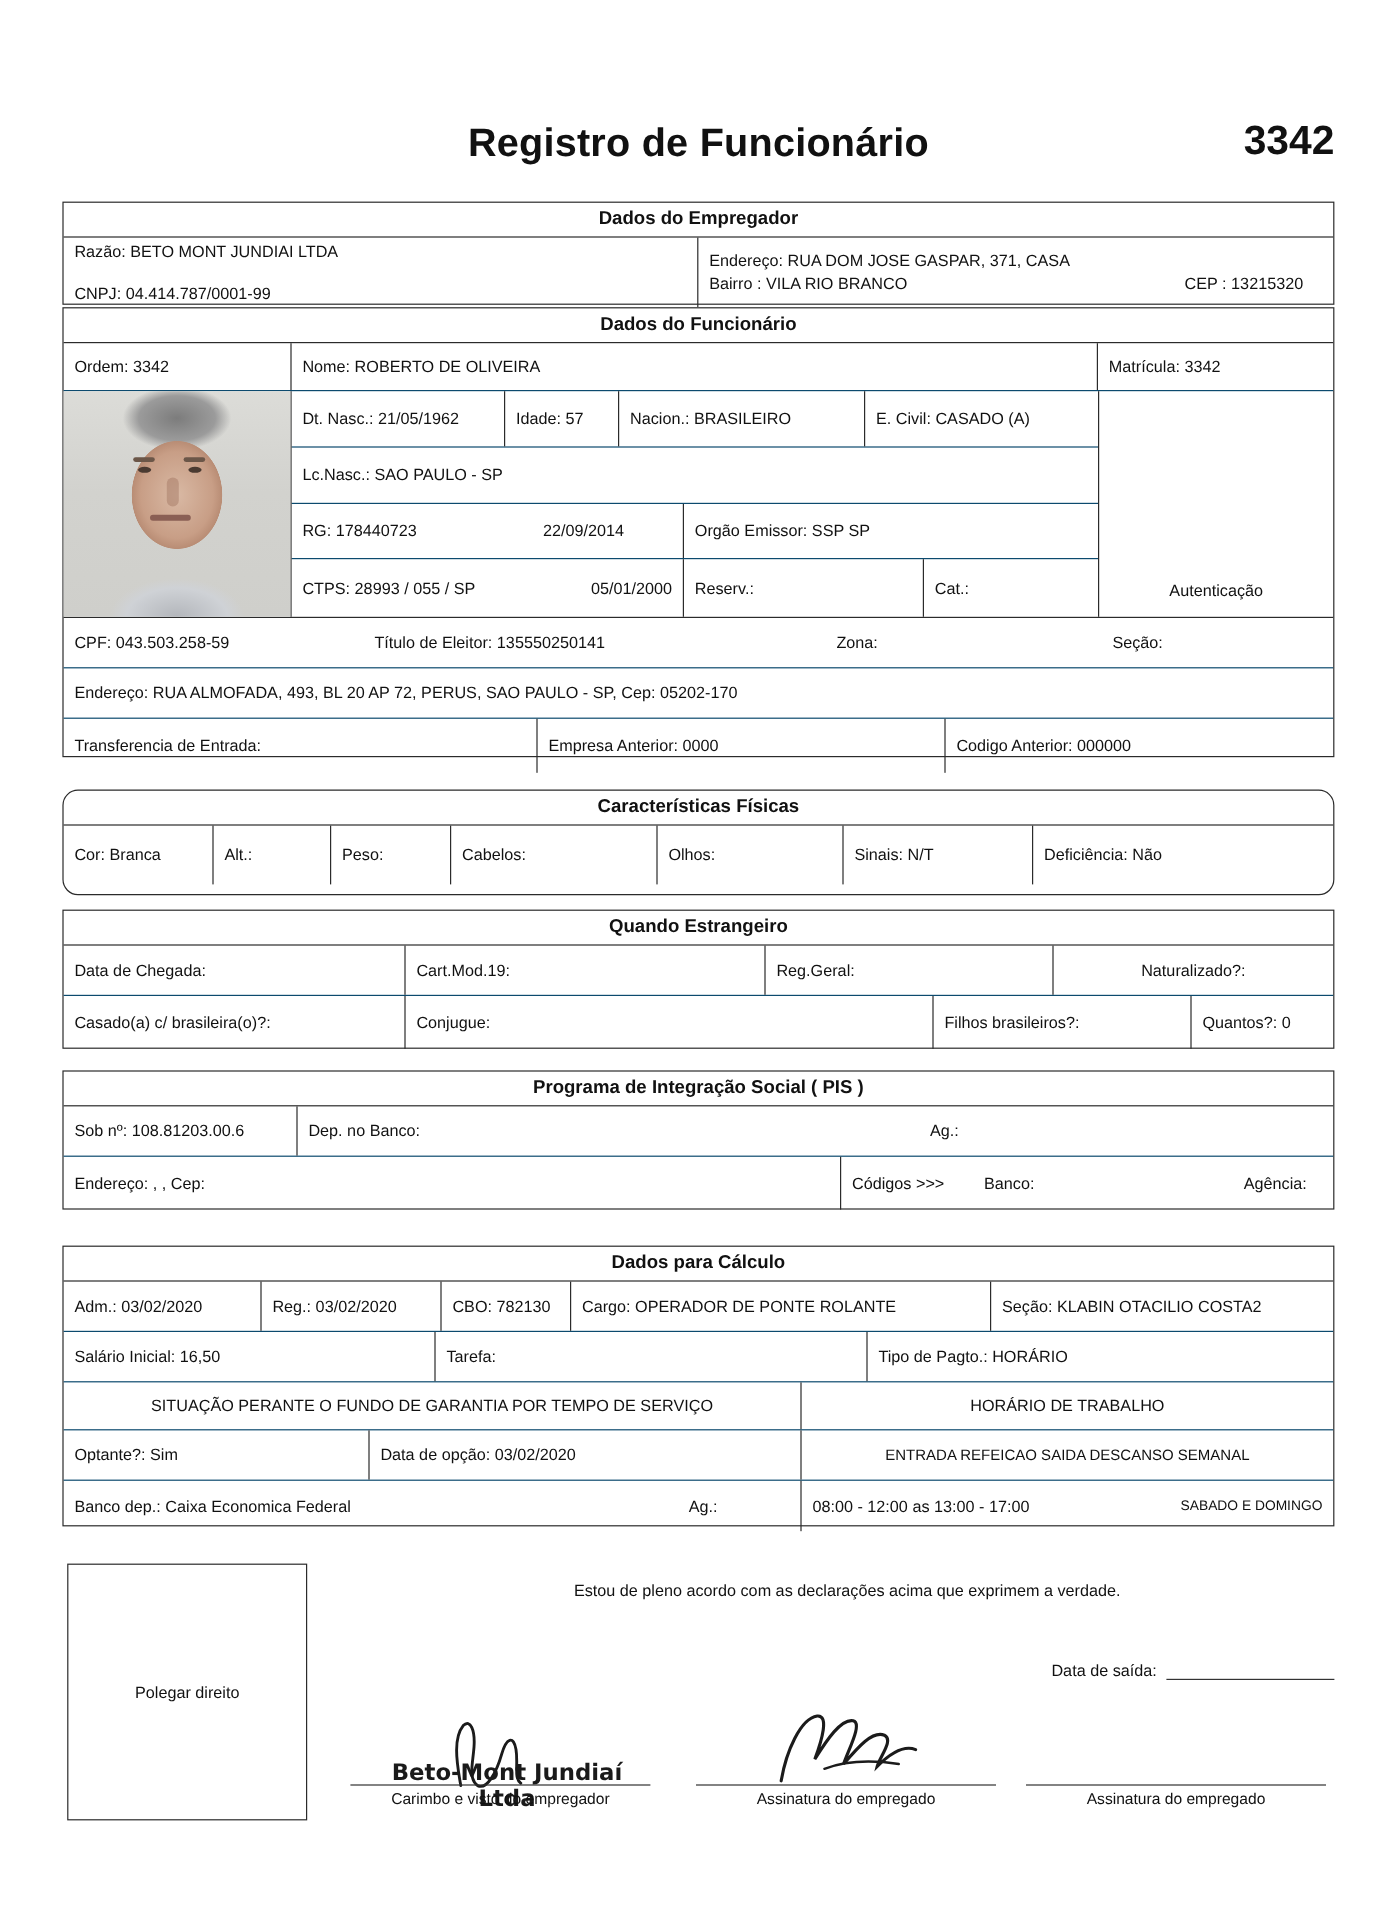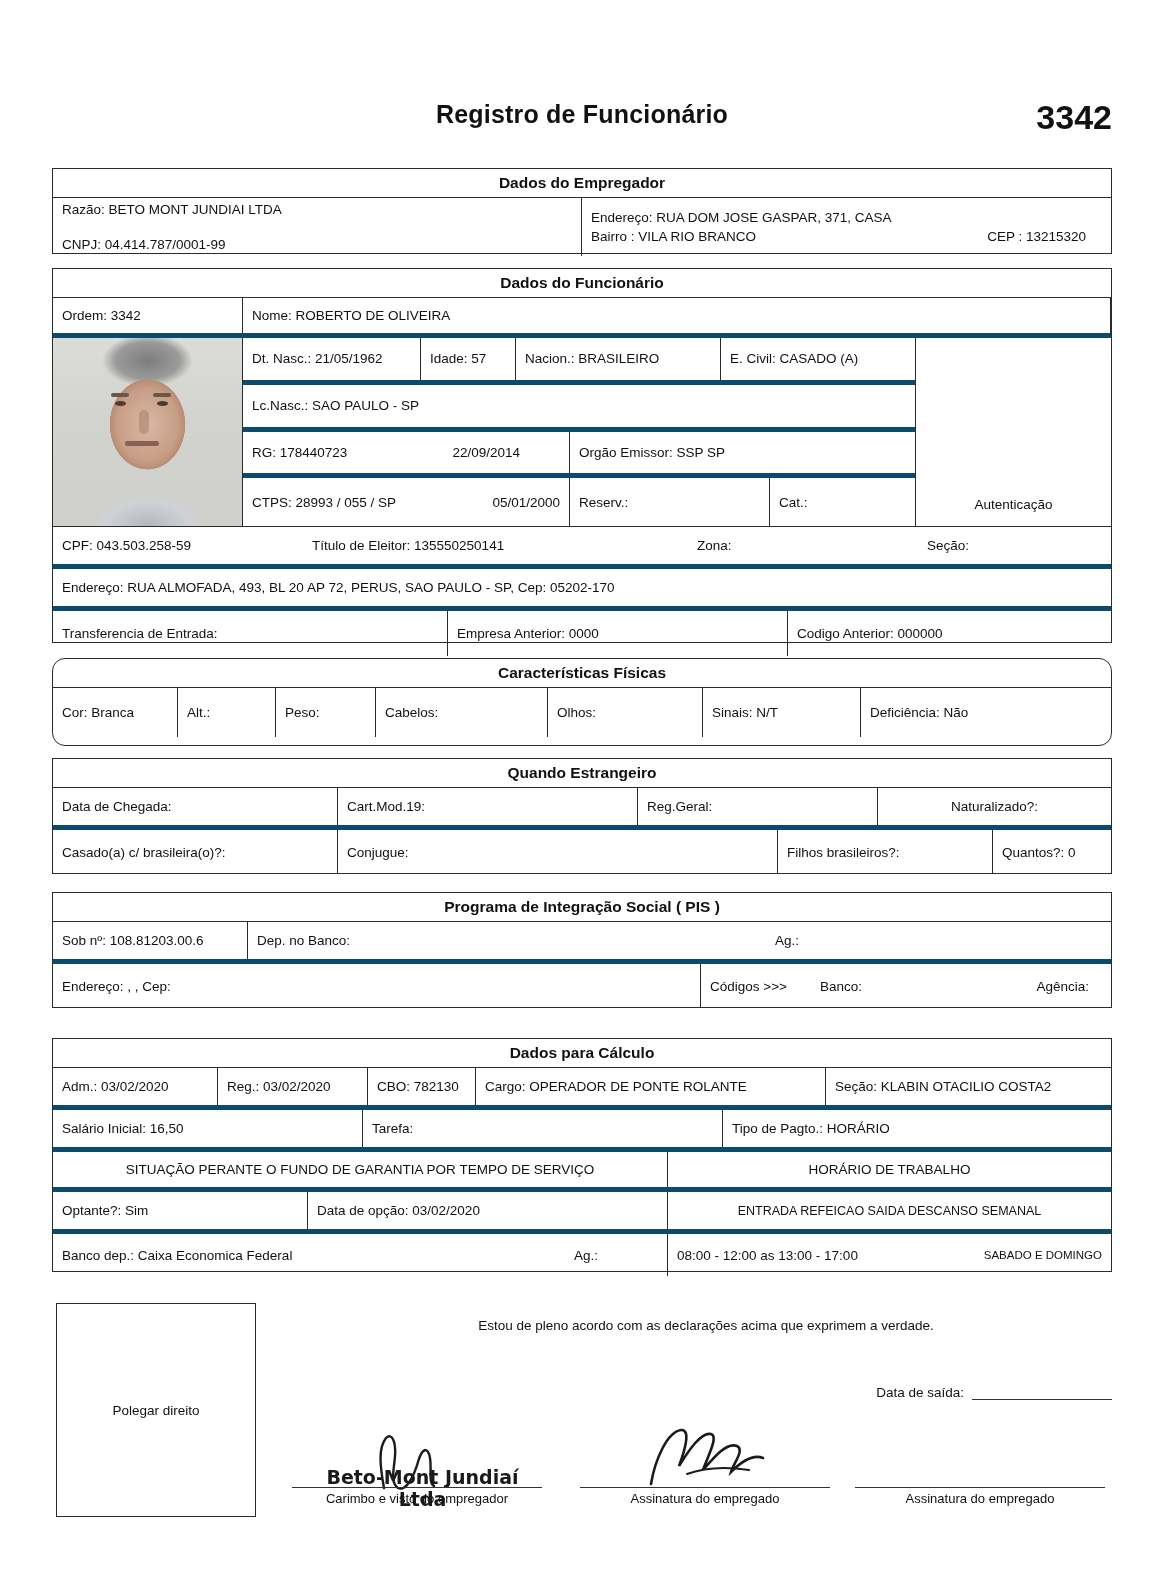--- a/index.html
+++ b/index.html
@@ -24,21 +24,21 @@
   .title-row {
     position: absolute;
     left: 52px;
     top: 100px;
     width: 1060px;
     display: flex;
     align-items: baseline;
     justify-content: center;
   }
   .doc-title {
-    font-size: 25px;
+    font-size: 33px;
     font-weight: bold;
     letter-spacing: 0.2px;
   }
   .doc-number {
     position: absolute;
     right: 0px;
     top: -2px;
     font-size: 34px;
     font-weight: bold;
   }
@@ -53,21 +53,21 @@
     text-align: center;
     font-weight: bold;
     font-size: 15.5px;
     padding: 5px 0 5px 0;
     border-bottom: 1px solid #2b2b2b;
     box-sizing: border-box;
   }
   .row {
     display: flex;
     box-sizing: border-box;
-    border-bottom: 5px solid #0c4a6e;
+    border-bottom: 1px solid #0c4a6e;
   }
   .row.last { border-bottom: none; }
   .cell {
     box-sizing: border-box;
     padding: 6px 9px;
     font-size: 13.5px;
     border-right: 1px solid #2b2b2b;
     display: flex;
     align-items: center;
     white-space: nowrap;
@@ -78,21 +78,21 @@
   .spread { justify-content: space-between; }
   .center { justify-content: center; }
   .sm { font-size: 12.5px; }
   .xs { font-size: 11.5px; }
 
   
   #employer { left: 52px; top: 168px; width: 1060px; height: 86px; }
   #employer .half { width: 50%; }
 
   
-  #employee { left: 52px; top: 268px; width: 1060px; height: 375px; }
+  #employee { left: 52px; top: 256px; width: 1060px; height: 375px; }
 
   .photo-cell {
     width: 190px;
     border-right: 1px solid #2b2b2b;
     box-sizing: border-box;
     padding: 0;
     position: relative;
   }
   .photo {
     position: absolute;
@@ -252,20 +252,21 @@
       </div>
     </div>
   </div>
 
   <div class="block" id="employee">
     <div class="band">Dados do Funcionário</div>
 
     <div class="row" style="height:40px;">
       <div class="cell" style="width:190px;">Ordem: 3342</div>
       <div class="cell grow">Nome: ROBERTO DE OLIVEIRA</div>
+      <div class="cell nb" style="width:196px;">Matrícula: 3342</div>
     </div>
 
     <div class="row" style="height:189px;border-bottom:1px solid #2b2b2b;">
       <div class="photo-cell">
         <div class="photo">
           <div class="brow l"></div>
             <div class="brow r"></div>
           <div class="eye l"></div>
             <div class="eye r"></div>
           <div class="nose"></div>

